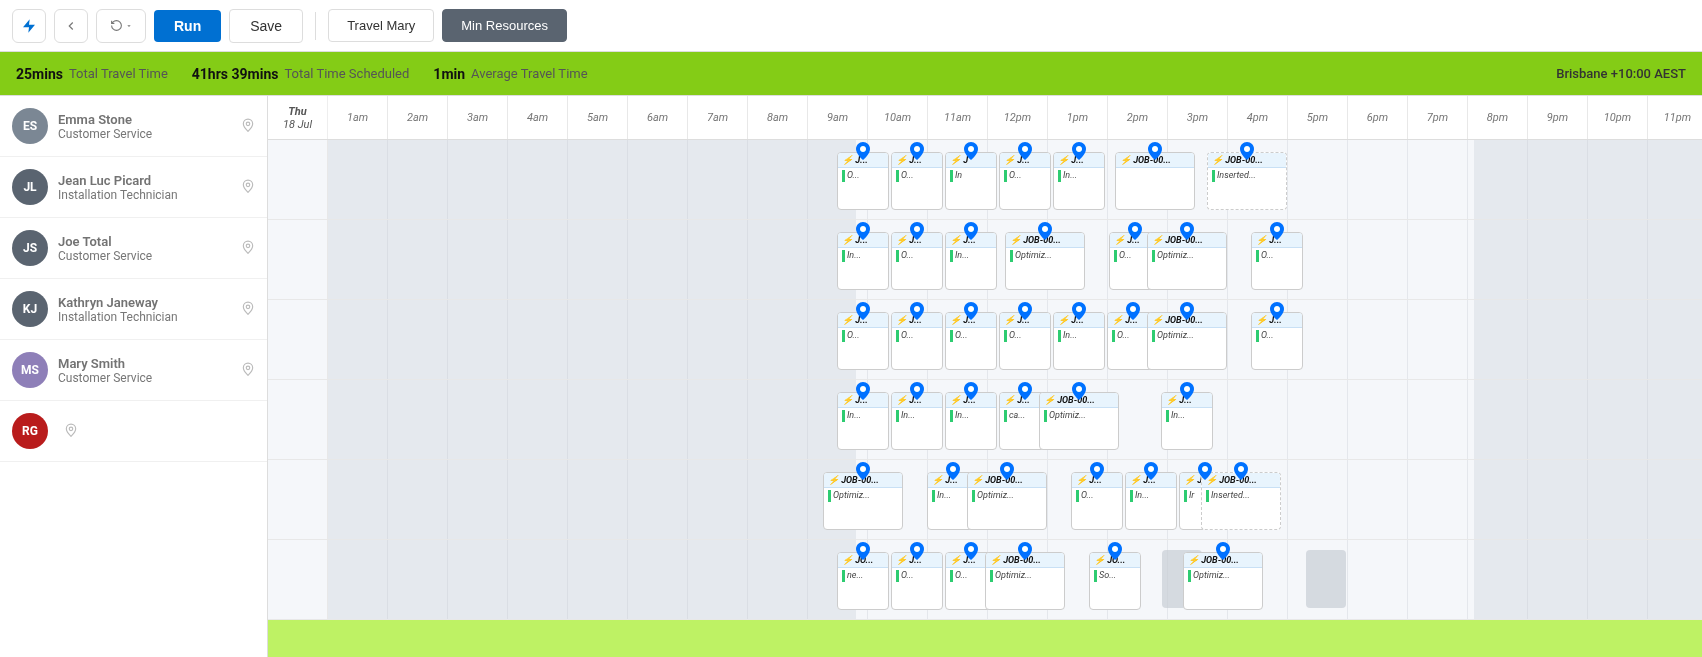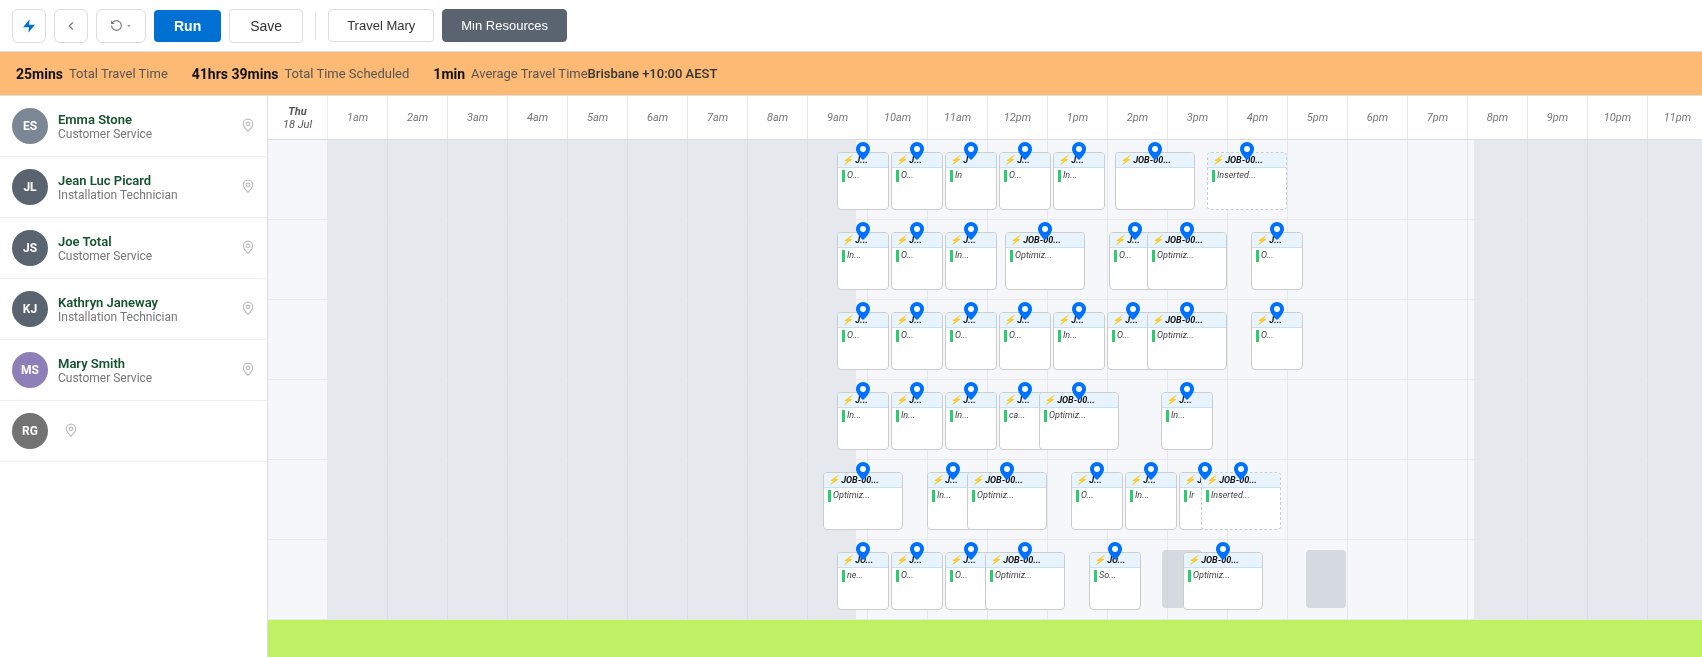--- a/index.html
+++ b/index.html
@@ -38,23 +38,23 @@
       background: #5a6470; color: #fff; border-color: #5a6470;
     }
     .btn-optimize {
       background: #fff; color: #333; border: 1px solid #ddd;
       padding: 8px 14px; border-radius: 4px; font-size: 13px;
       cursor: pointer; display: flex; align-items: center; gap: 6px;
     }
 
     
     .stats-bar {
-      display: flex; align-items: center; 
+      display: flex; align-items: center; justify-content: space-between;
       padding: 0 16px;
-      background: #fdba74;
+      background: #84cc16;
       border-bottom: 1px solid #ddd;
       height: 44px;
     }
     .stats-left { display: flex; align-items: center; gap: 24px; }
     .stat-item { display: flex; align-items: center; gap: 6px; }
     .stat-value { font-size: 14px; font-weight: 700; color: #111; }
     .stat-label { font-size: 13px; color: #555; }
     .stats-right { font-size: 13px; color: #333; font-weight: 500; }
 
     
@@ -95,21 +95,21 @@
       display: flex; align-items: center; padding: 12px 12px;
       border-bottom: 1px solid #f0f0f0; cursor: pointer;
     }
     .avatar {
       width: 36px; height: 36px; border-radius: 50%;
       display: flex; align-items: center; justify-content: center;
       font-size: 12px; font-weight: 700; color: #fff;
       margin-right: 10px; flex-shrink: 0;
     }
     .resource-info { flex: 1; }
-    .resource-name { font-size: 13px; font-weight: 600; color: #14532d; }
+    .resource-name { font-size: 13px; font-weight: 600; color: #737373; }
     .resource-role { font-size: 12px; color: #777; }
     .location-icon { color: #aaa; margin-left: 6px; }
 
     
     .timeline-panel {
       flex: 1; overflow-x: auto; overflow-y: auto;
       background: #bef264;
       font-style: italic;
     }
     .timeline-header {
@@ -318,21 +318,21 @@
       <div class="resource-role">Customer Service</div>
     </div>
     <div class="location-icon">
       <svg width="14" height="14" viewBox="0 0 24 24" fill="none" stroke="#bbb" stroke-width="2">
               <circle cx="12" cy="10" r="3"></circle>
               <path d="M12 2a8 8 0 0 1 8 8c0 5.25-8 13-8 13S4 15.25 4 10a8 8 0 0 1 8-8z"></path>
             </svg>
     </div>
   </div>
         <div class="resource-item">
-    <div class="avatar" style="background:#737373">RG</div>
+    <div class="avatar" style="background:#b91c1c">RG</div>
     <div class="location-icon">
       <svg width="14" height="14" viewBox="0 0 24 24" fill="none" stroke="#bbb" stroke-width="2">
               <circle cx="12" cy="10" r="3"></circle>
               <path d="M12 2a8 8 0 0 1 8 8c0 5.25-8 13-8 13S4 15.25 4 10a8 8 0 0 1 8-8z"></path>
             </svg>
     </div>
   </div>
       </div>
   </div>
 

